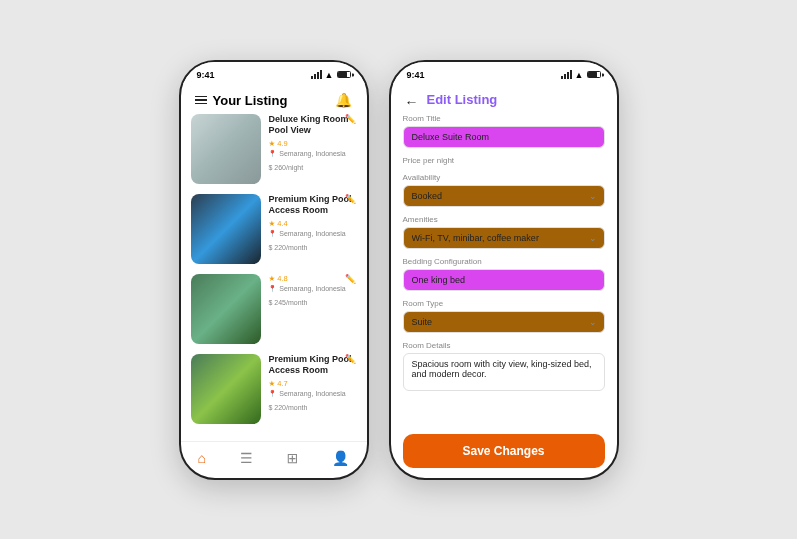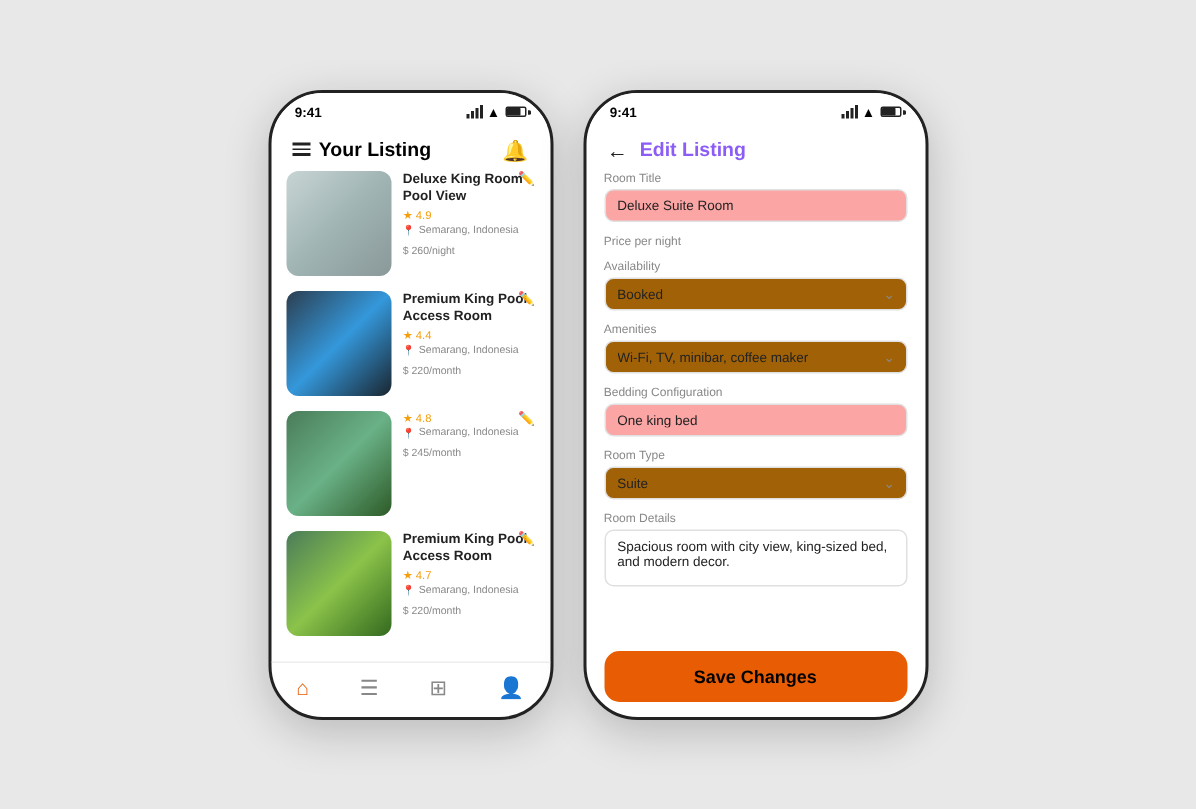--- a/index.html
+++ b/index.html
@@ -49,21 +49,21 @@
       display: flex;
       align-items: center;
       gap: 3px;
       font-size: 8px;
     }
 
     
     .listing-header {
       display: flex;
       justify-content: space-between;
-      align-items: center;
+      align-items: flex-end;
       padding: 8px 14px 6px;
       flex-shrink: 0;
     }
 
     .listing-header-left {
       display: flex;
       align-items: center;
       gap: 6px;
       font-size: 13px;
       font-weight: 700;
@@ -232,21 +232,21 @@
       display: block;
     }
 
     .form-input {
       width: 100%;
       border: 1px solid #e0e0e0;
       border-radius: 6px;
       padding: 5px 8px;
       font-size: 9px;
       color: #222;
-      background: #fca5a5;
+      background: #d946ef;
       outline: none;
     }
 
     .form-select {
       width: 100%;
       border: 1px solid #e0e0e0;
       border-radius: 6px;
       padding: 5px 8px;
       font-size: 9px;
       color: #222;
@@ -287,21 +287,21 @@
 
     
     .save-btn-container {
       padding: 6px 12px 10px;
       flex-shrink: 0;
     }
 
     .save-btn {
       width: 100%;
       background: #e85d04;
-      color: #000000;
+      color: #ffffff;
       border: none;
       border-radius: 10px;
       padding: 10px;
       font-size: 12px;
       font-weight: 700;
       cursor: pointer;
     }
 
     
     .signal-bars {

